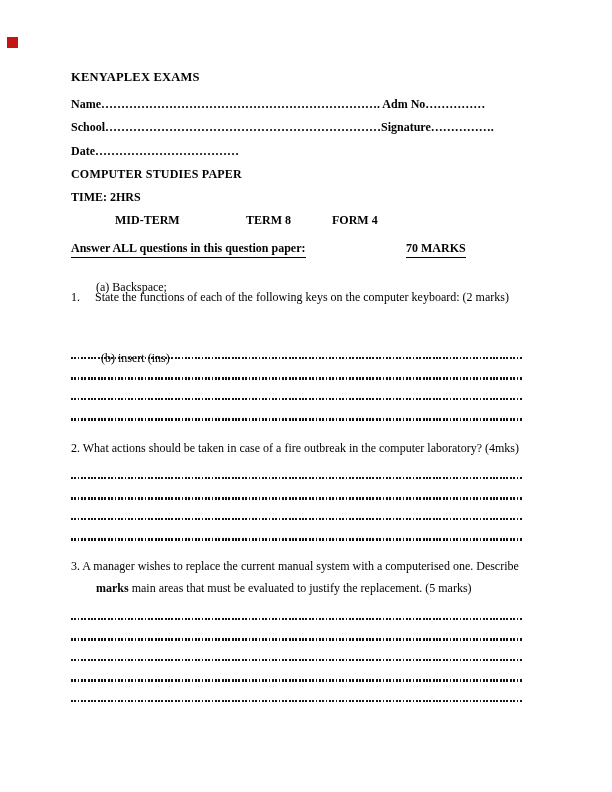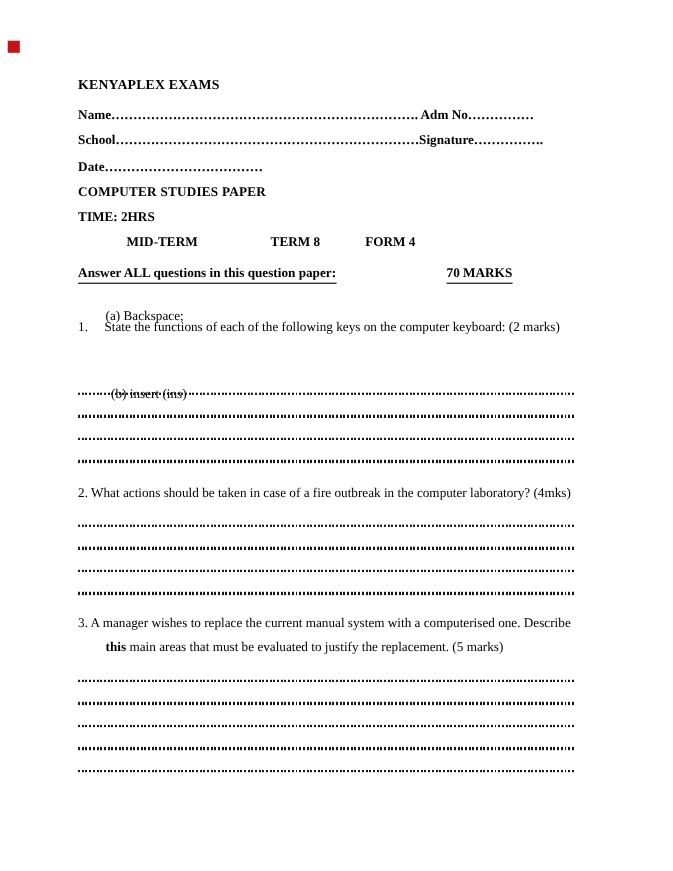--- a/index.html
+++ b/index.html
@@ -97,21 +97,21 @@
 
   <div class="answer-block ab-q2">
       <div class="answer-line"></div>
       <div class="answer-line"></div>
       <div class="answer-line"></div>
       <div class="answer-line"></div>
     </div>
 
   <div class="abs q3-line1">3. A manager wishes to replace the current manual system with a computerised one. Describe</div>
   <div class="abs q3-line2">
-    <span class="bold">this</span><span> main areas that must be evaluated to justify the replacement. (5 marks)</span>
+    <span class="bold">marks</span><span> main areas that must be evaluated to justify the replacement. (5 marks)</span>
   </div>
 
   <div class="answer-block ab-q3">
       <div class="answer-line"></div>
       <div class="answer-line"></div>
       <div class="answer-line"></div>
       <div class="answer-line"></div>
       <div class="answer-line"></div>
     </div>
 

